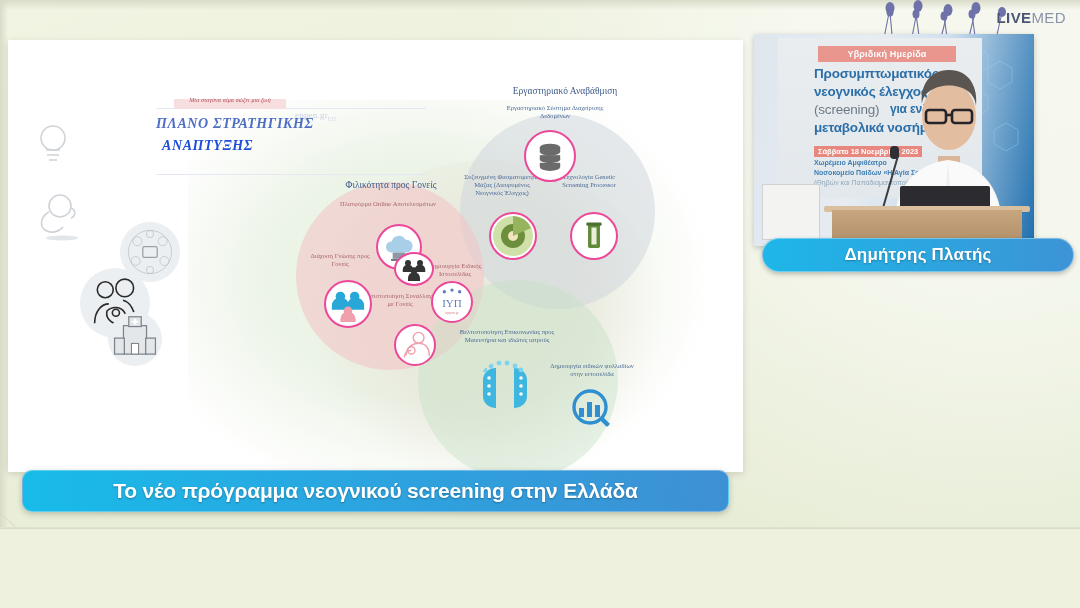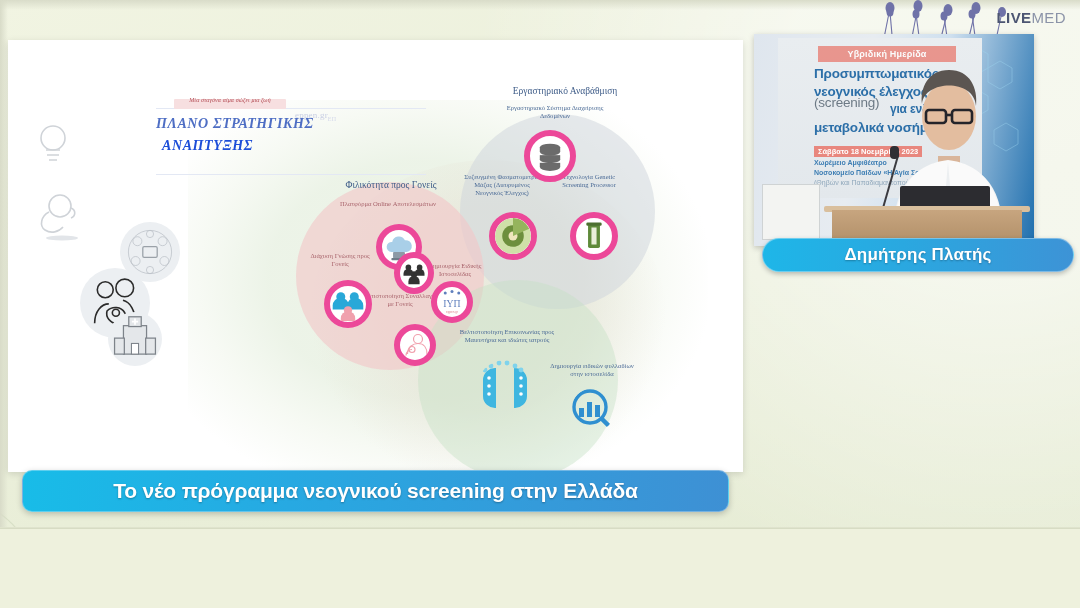--- a/index.html
+++ b/index.html
@@ -67,21 +67,21 @@
      background:rgba(205,211,219,.50); }
   .venn-green { left:410px; top:240px; width:200px; height:200px;
      background:rgba(196,224,196,.42); }
 
   .vlabel { position:absolute; font-family:"Liberation Serif",serif; color:#3e5c88;
      text-align:center; line-height:1.25; }
   .vlabel.big { font-size:9.5px; }
   .vlabel.sm  { font-size:6.6px; color:#4a6a96; }
   .vlabel.pink { color:#a8636b; }
 
-  .node { position:absolute; border-radius:50%; background:#fff; border:6px solid #ec4899;
+  .node { position:absolute; border-radius:50%; background:#fff; border:2px solid #ec4899;
      display:flex; align-items:center; justify-content:center; overflow:hidden; }
 
   
   .video { position:absolute; left:754px; top:34px; width:280px; height:212px;
      overflow:hidden; box-shadow:0 2px 6px rgba(0,0,0,.22); }
   .v-bg { position:absolute; inset:0;
      background:linear-gradient(100deg,#dfe6ee 0%,#e7ecf1 38%,#cfe0ef 62%,#1f6fae 100%); }
   .v-poster { position:absolute; left:24px; top:4px; width:204px; height:160px;
      background:linear-gradient(#e9edf0,#e3e8ec); }
   .v-ribbon { position:absolute; left:40px; top:8px; width:138px; height:16px;
@@ -395,21 +395,21 @@
       <path d="M50 96 l12 -7 l12 7 l0 14 l-12 7 l-12 -7z"></path>
     </g>
   </svg>
 
   <div class="v-poster">
     <div class="v-ribbon">
       <span>Υβριδική Ημερίδα</span>
     </div>
     <div class="v-pt" style="top:28px">Προσυμπτωματικός</div>
     <div class="v-pt" style="top:46px">νεογνικός έλεγχος</div>
-    <div class="v-pt grey" style="top:57px">(screening)</div>
+    <div class="v-pt grey" style="top:64px">(screening)</div>
     <div class="v-pt" style="top:64px;left:112px;font-size:12px">για ενδογενή</div>
     <div class="v-pt" style="top:82px">μεταβολικά νοσήματα</div>
     <div class="v-date">Σάββατο 18 Νοεμβρίου 2023</div>
     <div class="v-l" style="top:121px">Χωρέμειο Αμφιθέατρο</div>
     <div class="v-l" style="top:131px">Νοσοκομείο Παίδων «Η Αγία Σοφία»</div>
     <div class="v-l faint" style="top:141px">(Θηβών και Παπαδιαμαντοπούλου, Γουδί)</div>
   </div>
 
   <div class="v-mon"></div>
 

